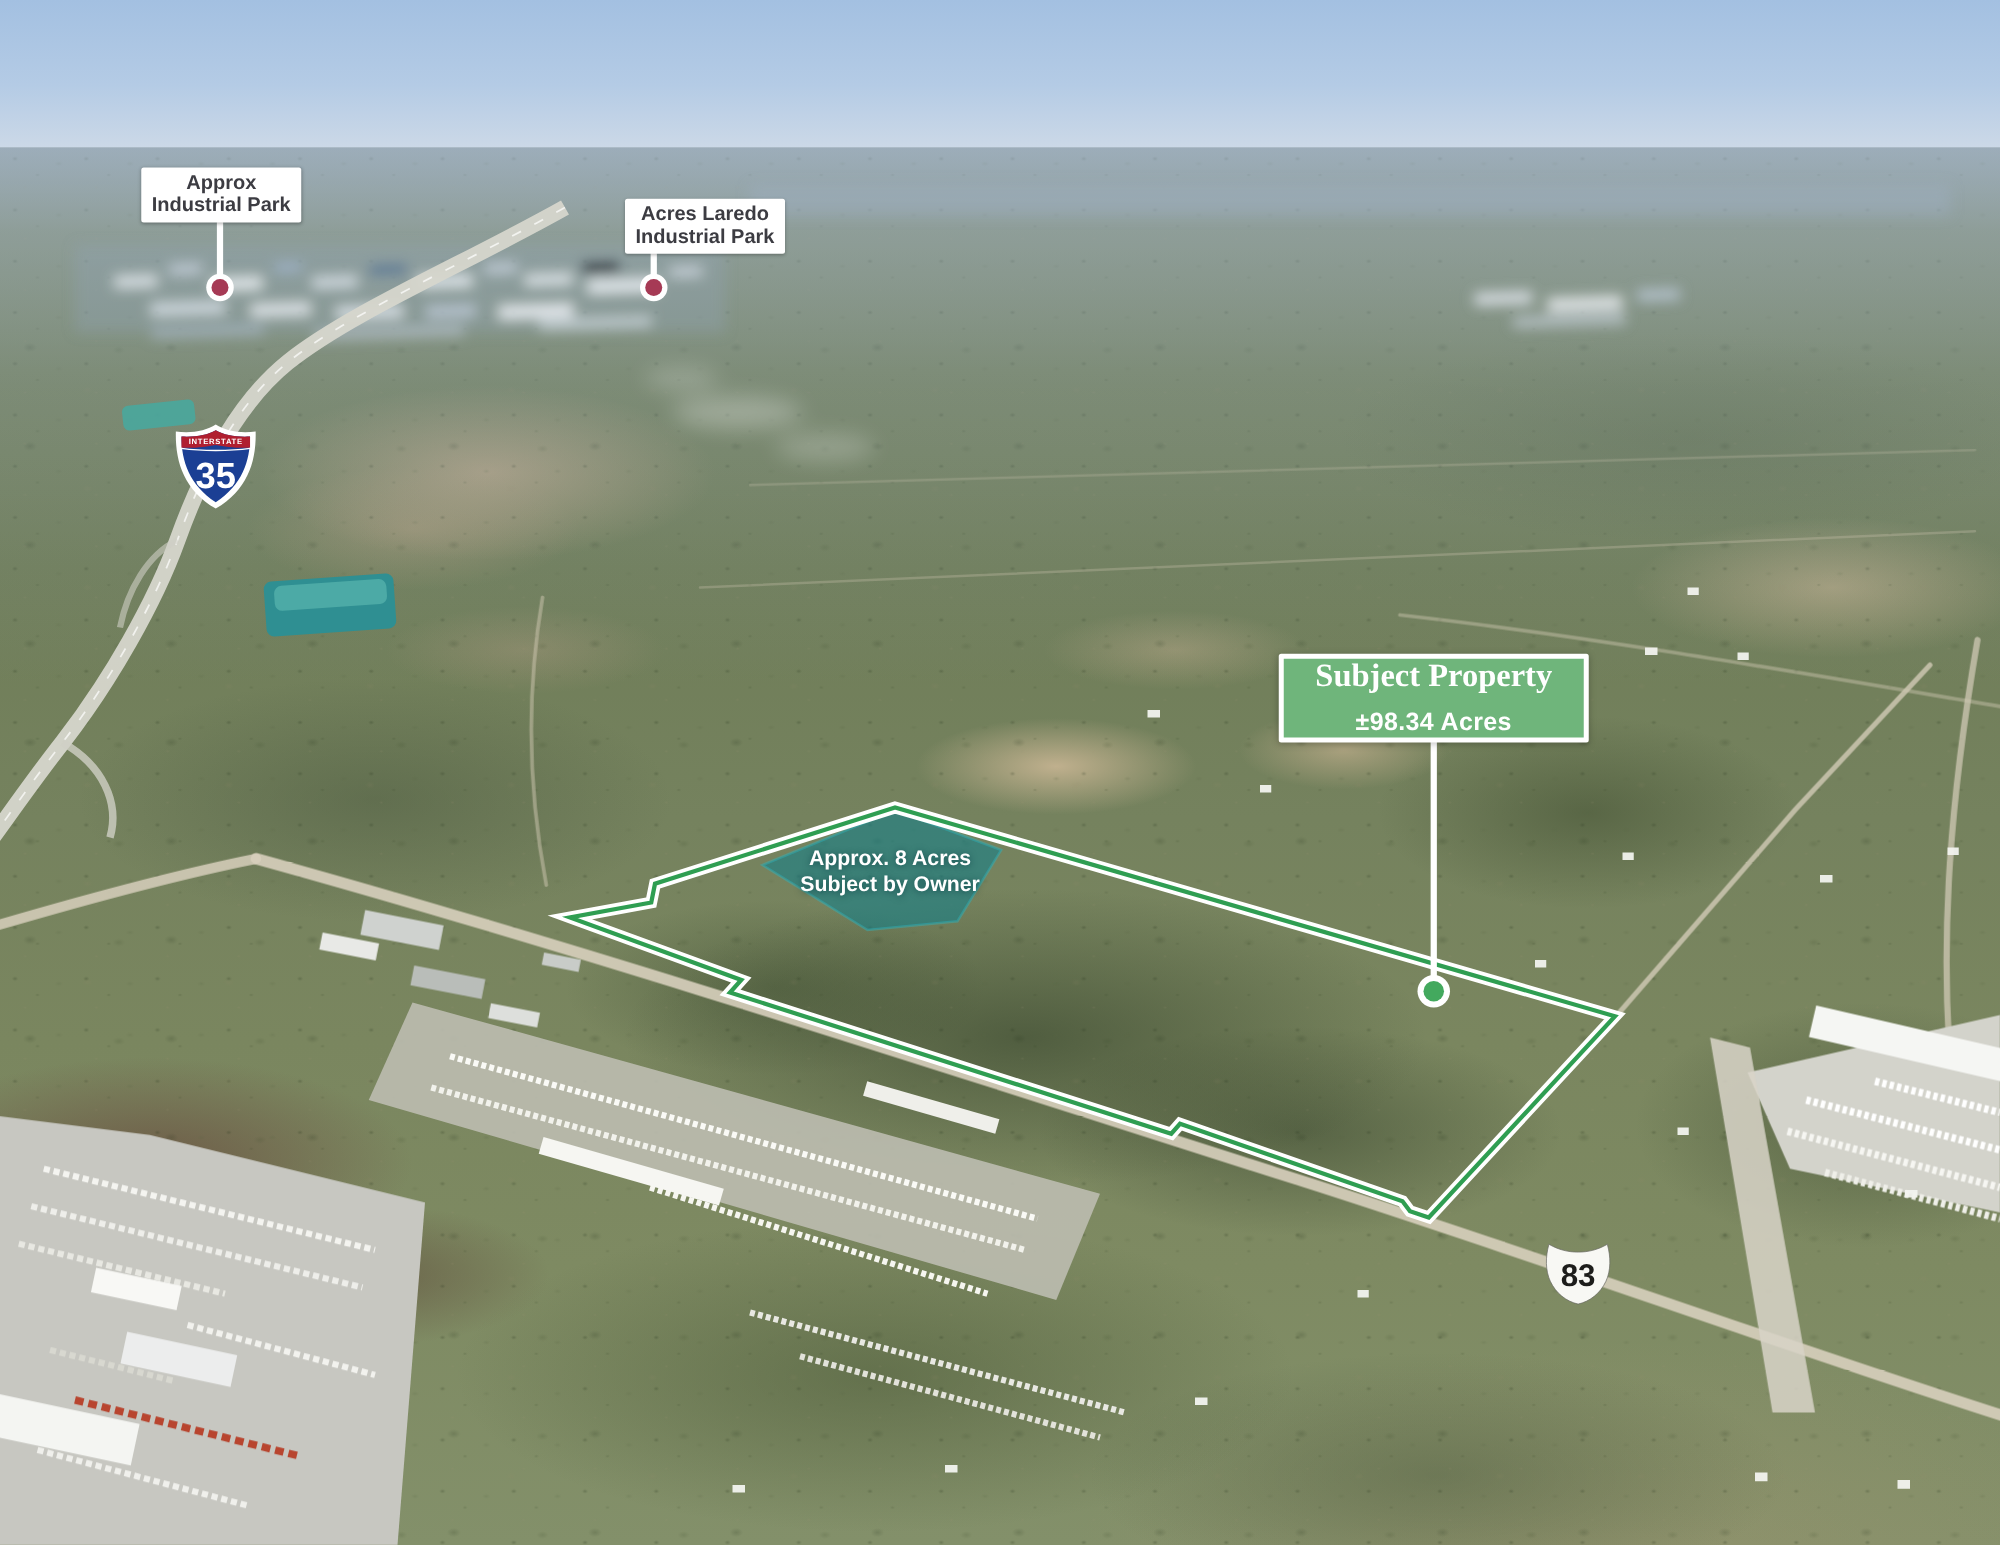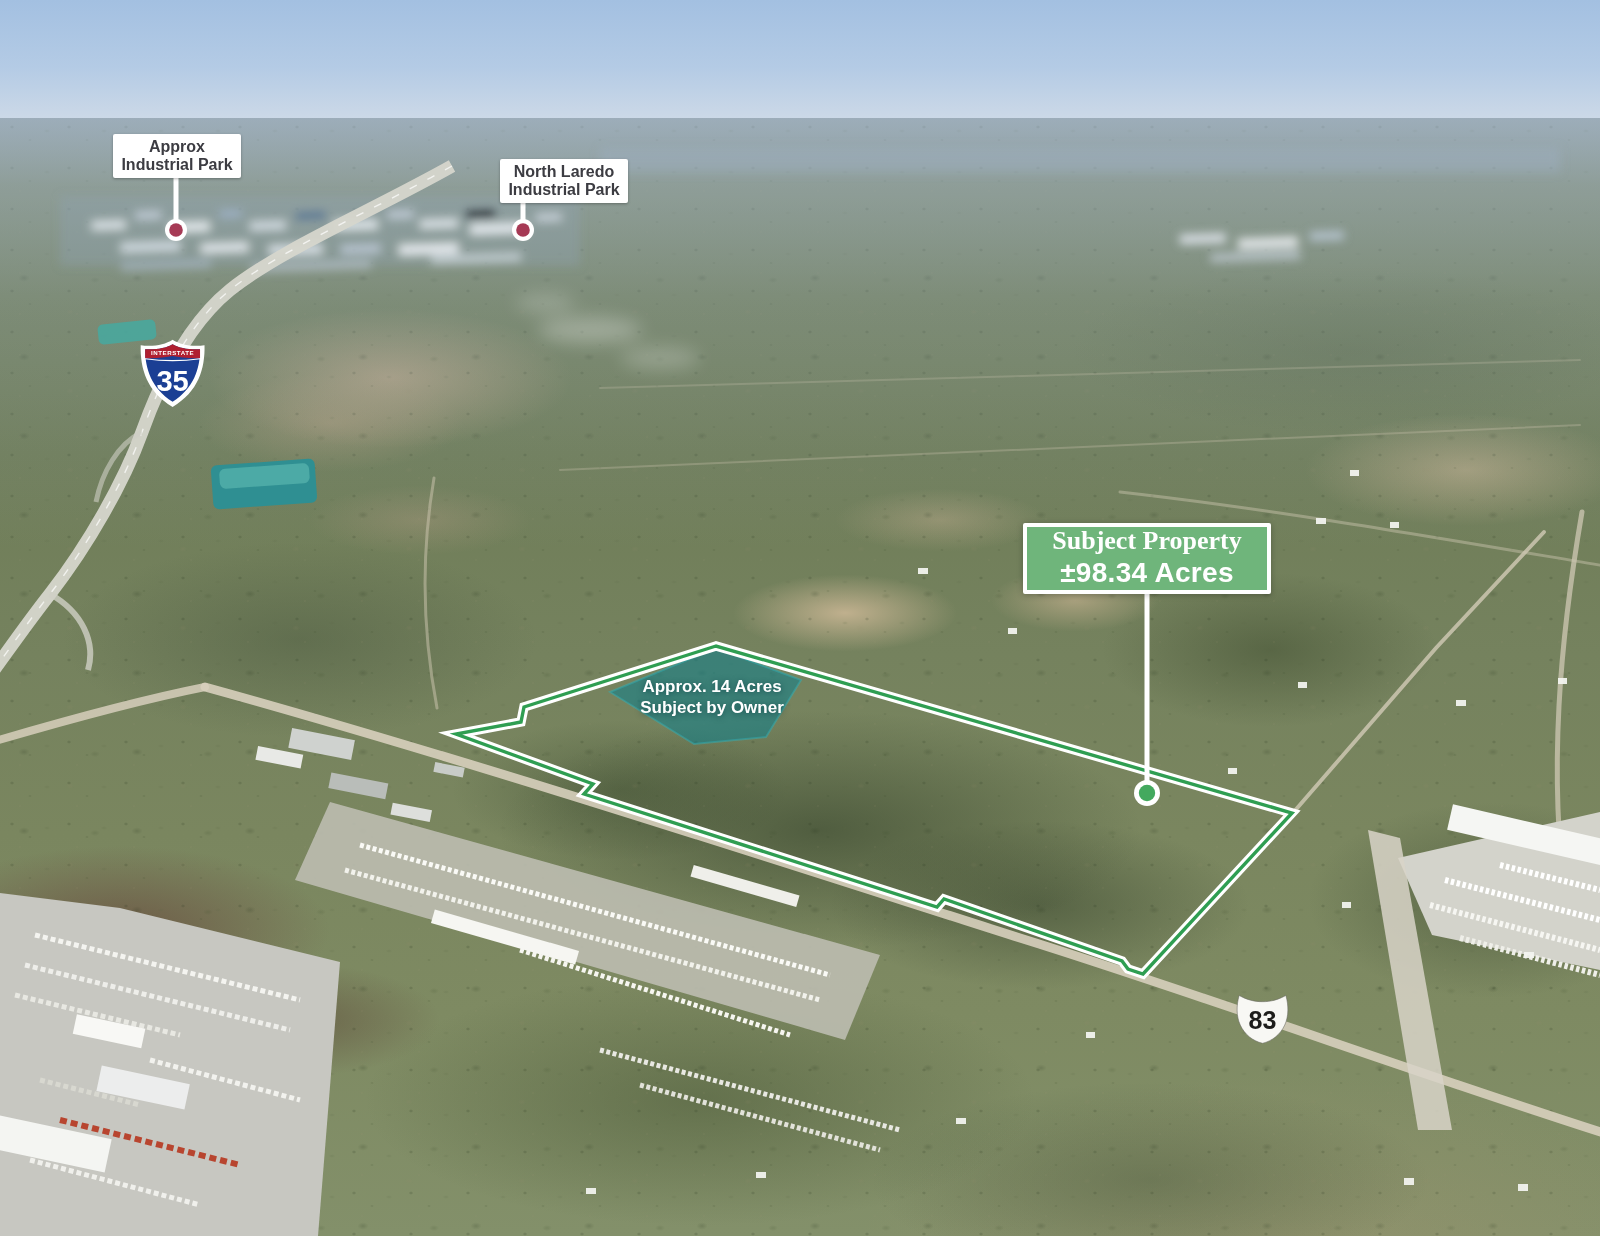--- a/index.html
+++ b/index.html
@@ -52,21 +52,21 @@
   .marker-label{position:absolute;background:#fff;color:#3c3c42;text-align:center;
        font-size:16px;font-weight:600;line-height:1.1;padding:4px 6px 5px;
        border-radius:2px;box-shadow:0 1px 3px rgba(0,0,0,.3);}
   #label-unitec{left:113px;top:134px;width:128px;}
   #label-north-laredo{left:500px;top:159px;width:128px;}
   .subject-label{position:absolute;left:1023px;top:523px;width:248px;height:71px;
        background:#6fb57b;border:4px solid #fff;border-radius:2px;
        display:flex;flex-direction:column;align-items:center;justify-content:space-between;
        box-shadow:0 1px 6px rgba(0,0,0,.25);color:#fff;}
   .subject-title{font-family:"Liberation Serif",serif;font-weight:700;font-size:26px;line-height:1.05;}
-  .subject-acres{font-family:"Liberation Sans",sans-serif;font-weight:700;font-size:28px;letter-spacing:.3px;line-height:1.2;}
+  .subject-acres{font-family:"Liberation Sans",sans-serif;font-weight:700;font-size:20px;letter-spacing:.3px;line-height:1.2;}
   .retained-label{position:absolute;left:712px;top:697px;transform:translate(-50%,-50%);
        color:#fff;font-weight:700;font-size:17px;line-height:1.25;text-align:center;
        white-space:nowrap;text-shadow:0 1px 6px rgba(0,50,60,.65);}
 </style>
 </head>
 <body>
 
 <div class="stage">
 
   <div class="sky"></div>
@@ -260,27 +260,27 @@
       <text x="50" y="72" text-anchor="middle" font-size="44" font-weight="bold" fill="#1d1d1b">83</text>
     </g>
   </svg>
 
   <div class="marker-label" id="label-unitec">
     <div>Approx</div>
     <div>Industrial Park</div>
   </div>
 
   <div class="marker-label" id="label-north-laredo">
-    <div>North Laredo</div>
+    <div>Acres Laredo</div>
     <div>Industrial Park</div>
   </div>
 
   <div class="subject-label">
     <div class="subject-title">Subject Property</div>
     <div class="subject-acres">±98.34 Acres</div>
   </div>
 
   <div class="retained-label">
-    <div>Approx. 14 Acres</div>
+    <div>Approx. 8 Acres</div>
     <div>Subject by Owner</div>
   </div>
 
 </div>
 
 </body></html>

